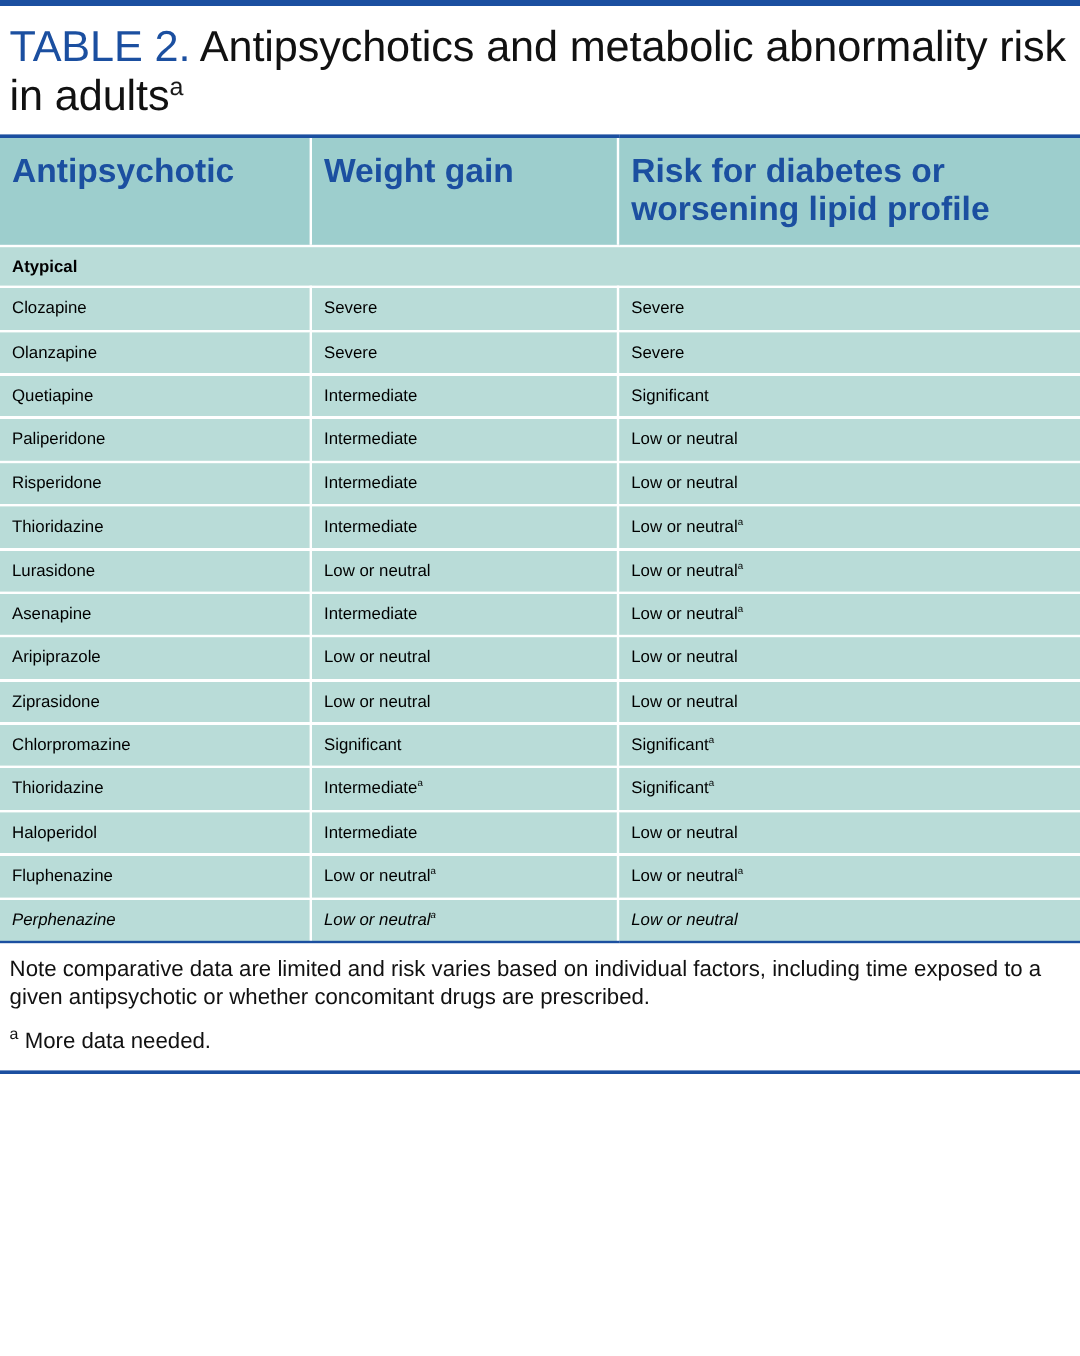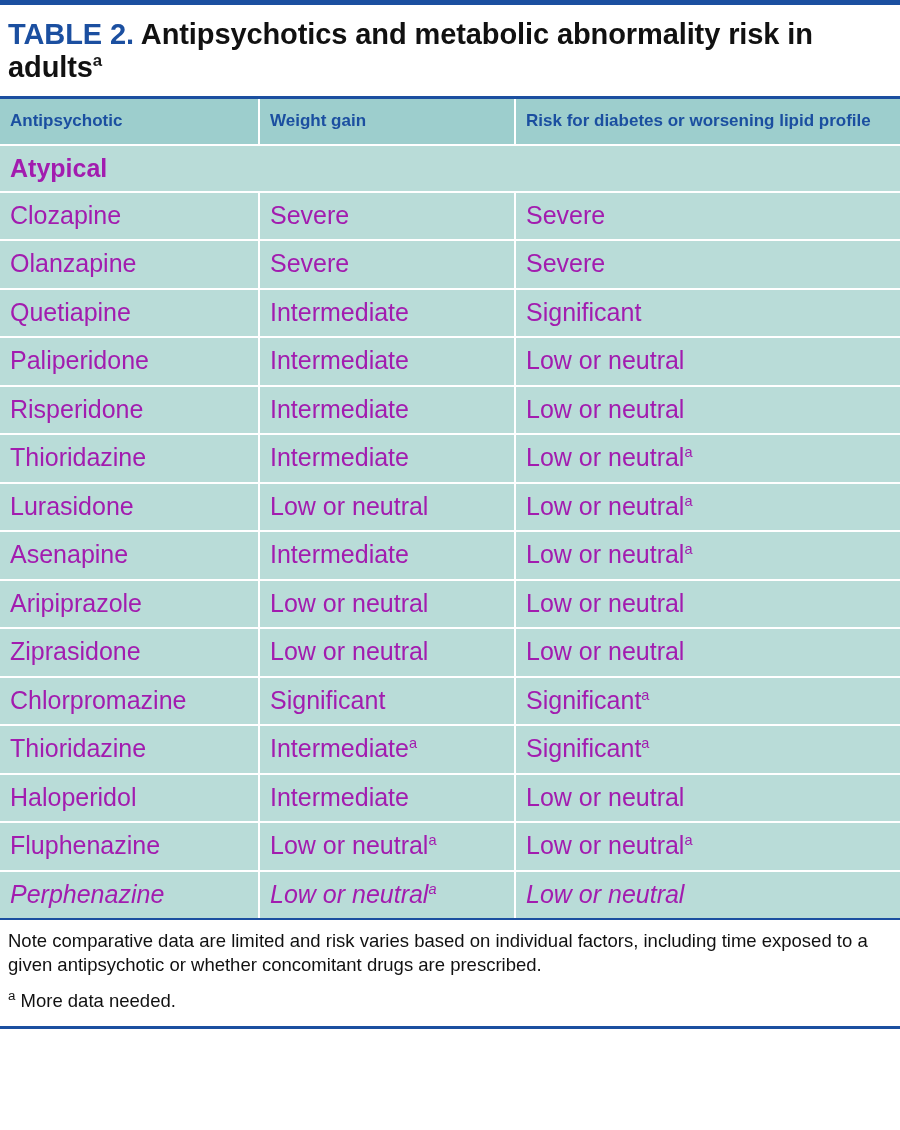--- a/index.html
+++ b/index.html
@@ -21,22 +21,22 @@
   }
   .top-rule {
     height: 5px;
     background: #1b4fa0;
     margin: 0 0 0 0;
   }
   .title-block {
     padding: 13px 8px 12px 8px;
   }
   .title-line {
-    font-size: 29px;
-    font-weight: bold;
+    font-size: 36px;
+    font-weight: normal;
     line-height: 1.14;
     letter-spacing: -0.1px;
   }
   .title-label {
     color: #1b4fa0;
   }
   .title-text {
     color: #111111;
   }
   sup {
@@ -49,36 +49,36 @@
     width: 900px;
     table-layout: fixed;
   }
   col.c1 { width: 259px; }
   col.c2 { width: 256px; }
   col.c3 { width: 385px; }
 
   thead th {
     background: #9dcecd;
     color: #1b4fa0;
-    font-size: 17px;
+    font-size: 28px;
     font-weight: bold;
     text-align: left;
     vertical-align: top;
     padding: 12px 10px 14px 10px;
     line-height: 1.12;
     border-top: 3px solid #1b4fa0;
     border-bottom: 2px solid #ffffff;
   }
   thead th.sep {
     border-left: 2px solid #ffffff;
   }
   tbody td {
     background: #b9dcd8;
-    font-size: 25px;
-    color: #a21caf;
+    font-size: 14px;
+    color: #000000;
     padding: 9px 10px 10px 10px;
     vertical-align: middle;
     border-bottom: 2px solid #ffffff;
     line-height: 1.1;
     white-space: nowrap;
     overflow: hidden;
   }
   tbody td.sep {
     border-left: 2px solid #ffffff;
   }

